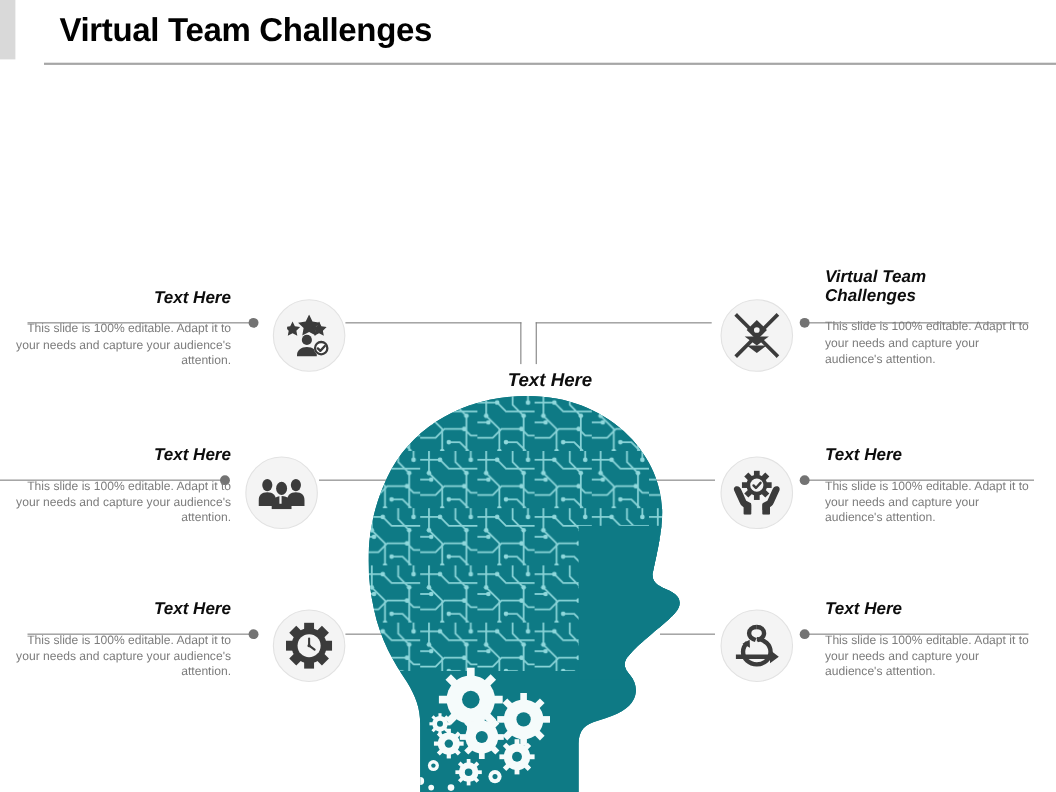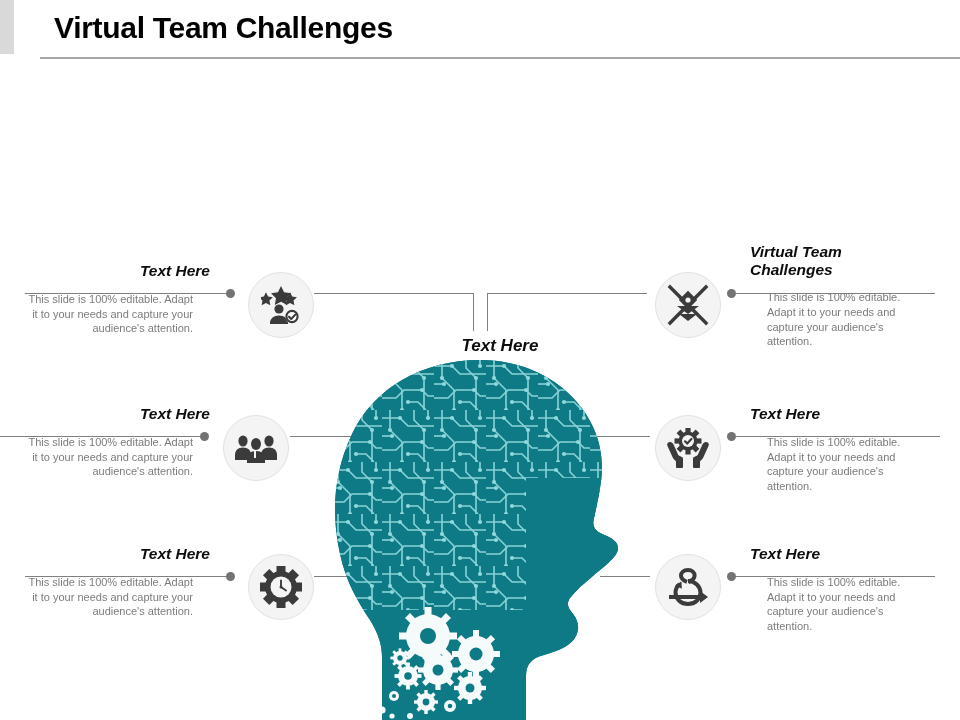--- a/index.html
+++ b/index.html
@@ -83,21 +83,21 @@
     font-weight: bold;
     font-style: italic;
     color: #0d0d0d;
     line-height: 1.17;
     margin: 0 0 3px 0;
   }
   .callout-body {
     font-size: 11px;
     color: #7c7c7c;
     line-height: 1.33;
-    margin: 17px;
+    margin: 0;
   }
 
   
   #center-label {
     position: absolute;
     left: 400px;
     top: 336px;
     width: 200px;
     text-align: center;
     font-size: 17px;

